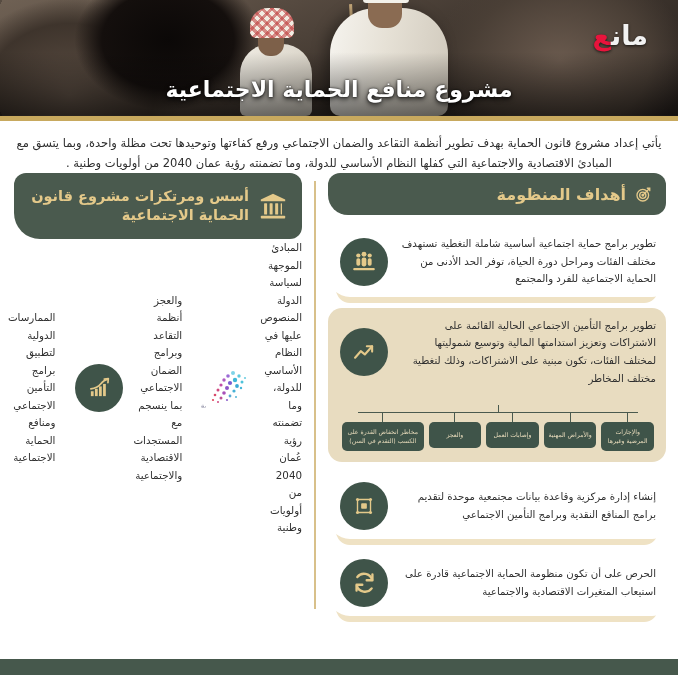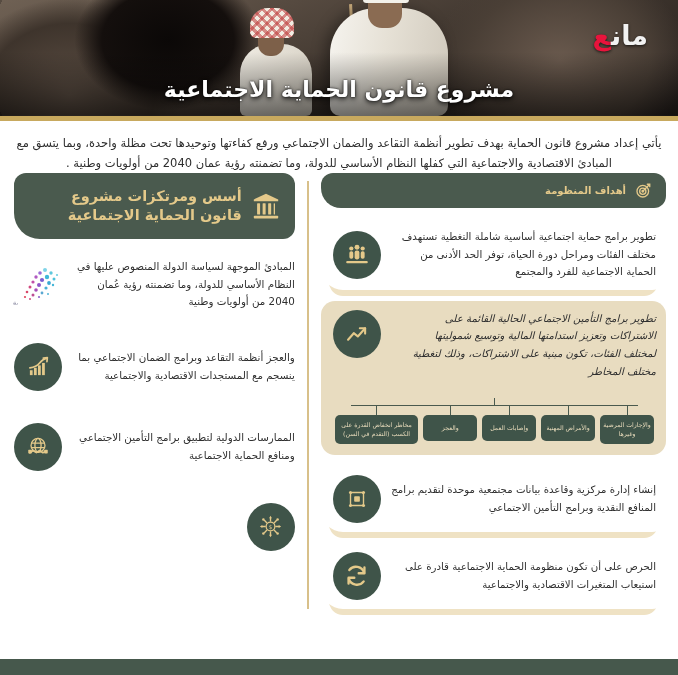--- a/index.html
+++ b/index.html
@@ -173,33 +173,33 @@
     font-weight: bold;
   }
   .sect-head.left-head {
     height: 66px;
     padding: 0 14px;
     font-size: 14.5px;
     line-height: 1.35;
     border-bottom-left-radius: 26px;
   }
   .sect-head.right-head {
-    height: 35px;
+    height: 42px;
     padding: 0 14px;
-    font-size: 10px;
+    font-size: 16px;
     border-bottom-left-radius: 20px;
   }
   .sect-head .htext { text-align: right; }
 
   
   .left-list {
-    margin-top: 19px;
-    display: flex;
-    flex-direction: column;
-    gap: 32px;
+    margin-top: 0;
+    display: flex;
+    flex-direction: row;
+    gap: 20px;
   }
   .left-item {
     display: flex;
     flex-direction: row;
     align-items: center;
     gap: 10px;
   }
   .left-item .ltext {
     flex: 1;
     text-align: right;
@@ -337,21 +337,21 @@
   <div class="hero-fig fig-man-robe"></div>
   <div class="hero-fig fig-man-head"></div>
   <div class="hero-fig fig-man-cap"></div>
 
   <div class="hero-shade"></div>
 
   <div class="logo">
     <span class="l-white">مان</span><span class="l-red">ع</span>
   </div>
 
-  <div class="hero-title">مشروع قانون الحماية الاجتماعية</div>
+  <div class="hero-title">مشروع منافع الحماية الاجتماعية</div>
 </div>
 
 <div class="gold-rule"></div>
 
 <div class="intro">يأتي إعداد مشروع قانون الحماية بهدف تطوير أنظمة التقاعد والضمان الاجتماعي ورفع كفاءتها وتوحيدها تحت مظلة واحدة، وبما يتسق مع المبادئ الاقتصادية والاجتماعية التي كفلها النظام الأساسي للدولة، وما تضمنته رؤية عمان 2040 من أولويات وطنية .</div>
 
 <div class="columns">
 
   <div class="col-right">
 
@@ -383,21 +383,21 @@
               <circle cx="23" cy="8" r="2.6"></circle>
                 <rect x="20.6" y="11.5" width="4.8" height="9" rx="2.1"></rect>
               <path d="M4 23.5 h24 a1.3 1.3 0 0 1 0 2.6 H4 a1.3 1.3 0 0 1 0-2.6z"></path>
             </svg>
           </span>
         </div>
       </div>
 
       <div class="card-wrap tan">
         <div class="card card-tan" style="flex-direction:column;align-items:stretch;">
-          <div style="display:flex;flex-direction:row;gap:24px;font-style:italic;">
+          <div style="display:flex;flex-direction:row;align-items:center;gap:24px;">
             <span class="ctext">تطوير برامج التأمين الاجتماعي الحالية القائمة على الاشتراكات وتعزيز استدامتها المالية وتوسيع شموليتها لمختلف الفئات، تكون مبنية على الاشتراكات، وذلك لتغطية مختلف المخاطر</span>
             <span class="badge">
               <svg width="26" height="26" viewBox="0 0 32 32" fill="none" stroke="#E4C98A" stroke-width="2.6" stroke-linecap="round" stroke-linejoin="round">
                 <path d="M5 23 L12 15 L17 19 L26 9"></path>
                 <path d="M19.5 9 L26 9 L26 15.5"></path>
               </svg>
             </span>
           </div>
 
           <div class="tree">

